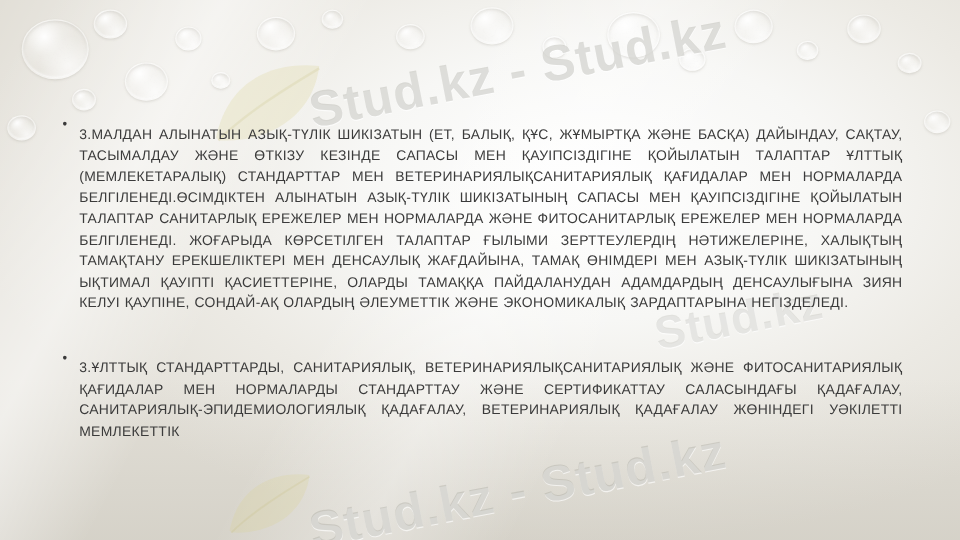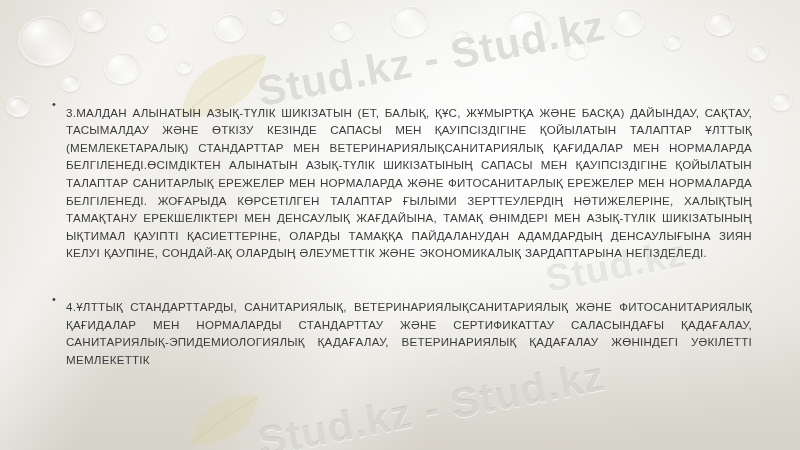--- a/index.html
+++ b/index.html
@@ -148,17 +148,17 @@
 
   <div class="content">
 
     <div class="bullet-row">
       <span class="bullet-dot">•</span>
       <p class="para p1">3.МАЛДАН АЛЫНАТЫН АЗЫҚ-ТҮЛІК ШИКІЗАТЫН (ЕТ, БАЛЫҚ, ҚҰС, ЖҰМЫРТҚА ЖӘНЕ БАСҚА) ДАЙЫНДАУ, САҚТАУ, ТАСЫМАЛДАУ ЖӘНЕ ӨТКІЗУ КЕЗІНДЕ САПАСЫ МЕН ҚАУІПСІЗДІГІНЕ ҚОЙЫЛАТЫН ТАЛАПТАР ҰЛТТЫҚ (МЕМЛЕКЕТАРАЛЫҚ) СТАНДАРТТАР МЕН ВЕТЕРИНАРИЯЛЫҚСАНИТАРИЯЛЫҚ ҚАҒИДАЛАР МЕН НОРМАЛАРДА БЕЛГІЛЕНЕДІ.ӨСІМДІКТЕН АЛЫНАТЫН АЗЫҚ-ТҮЛІК ШИКІЗАТЫНЫҢ САПАСЫ МЕН ҚАУІПСІЗДІГІНЕ ҚОЙЫЛАТЫН ТАЛАПТАР САНИТАРЛЫҚ ЕРЕЖЕЛЕР МЕН НОРМАЛАРДА ЖӘНЕ ФИТОСАНИТАРЛЫҚ ЕРЕЖЕЛЕР МЕН НОРМАЛАРДА БЕЛГІЛЕНЕДІ. ЖОҒАРЫДА КӨРСЕТІЛГЕН ТАЛАПТАР ҒЫЛЫМИ ЗЕРТТЕУЛЕРДІҢ НӘТИЖЕЛЕРІНЕ, ХАЛЫҚТЫҢ ТАМАҚТАНУ ЕРЕКШЕЛІКТЕРІ МЕН ДЕНСАУЛЫҚ ЖАҒДАЙЫНА, ТАМАҚ ӨНІМДЕРІ МЕН АЗЫҚ-ТҮЛІК ШИКІЗАТЫНЫҢ ЫҚТИМАЛ ҚАУІПТІ ҚАСИЕТТЕРІНЕ, ОЛАРДЫ ТАМАҚҚА ПАЙДАЛАНУДАН АДАМДАРДЫҢ ДЕНСАУЛЫҒЫНА ЗИЯН КЕЛУІ ҚАУПІНЕ, СОНДАЙ-АҚ ОЛАРДЫҢ ӘЛЕУМЕТТІК ЖӘНЕ ЭКОНОМИКАЛЫҚ ЗАРДАПТАРЫНА НЕГІЗДЕЛЕДІ.</p>
     </div>
 
     <div class="bullet-row">
       <span class="bullet-dot">•</span>
-      <p class="para p2">4.ҰЛТТЫҚ СТАНДАРТТАРДЫ, САНИТАРИЯЛЫҚ, ВЕТЕРИНАРИЯЛЫҚСАНИТАРИЯЛЫҚ ЖӘНЕ ФИТОСАНИТАРИЯЛЫҚ ҚАҒИДАЛАР МЕН НОРМАЛАРДЫ СТАНДАРТТАУ ЖӘНЕ СЕРТИФИКАТТАУ САЛАСЫНДАҒЫ ҚАДАҒАЛАУ, САНИТАРИЯЛЫҚ-ЭПИДЕМИОЛОГИЯЛЫҚ ҚАДАҒАЛАУ, ВЕТЕРИНАРИЯЛЫҚ ҚАДАҒАЛАУ ЖӨНІНДЕГІ УӘКІЛЕТТІ МЕМЛЕКЕТТІК</p>
+      <p class="para p2">3.ҰЛТТЫҚ СТАНДАРТТАРДЫ, САНИТАРИЯЛЫҚ, ВЕТЕРИНАРИЯЛЫҚСАНИТАРИЯЛЫҚ ЖӘНЕ ФИТОСАНИТАРИЯЛЫҚ ҚАҒИДАЛАР МЕН НОРМАЛАРДЫ СТАНДАРТТАУ ЖӘНЕ СЕРТИФИКАТТАУ САЛАСЫНДАҒЫ ҚАДАҒАЛАУ, САНИТАРИЯЛЫҚ-ЭПИДЕМИОЛОГИЯЛЫҚ ҚАДАҒАЛАУ, ВЕТЕРИНАРИЯЛЫҚ ҚАДАҒАЛАУ ЖӨНІНДЕГІ УӘКІЛЕТТІ МЕМЛЕКЕТТІК</p>
     </div>
 
   </div>
 </div>
 
 </body></html>

